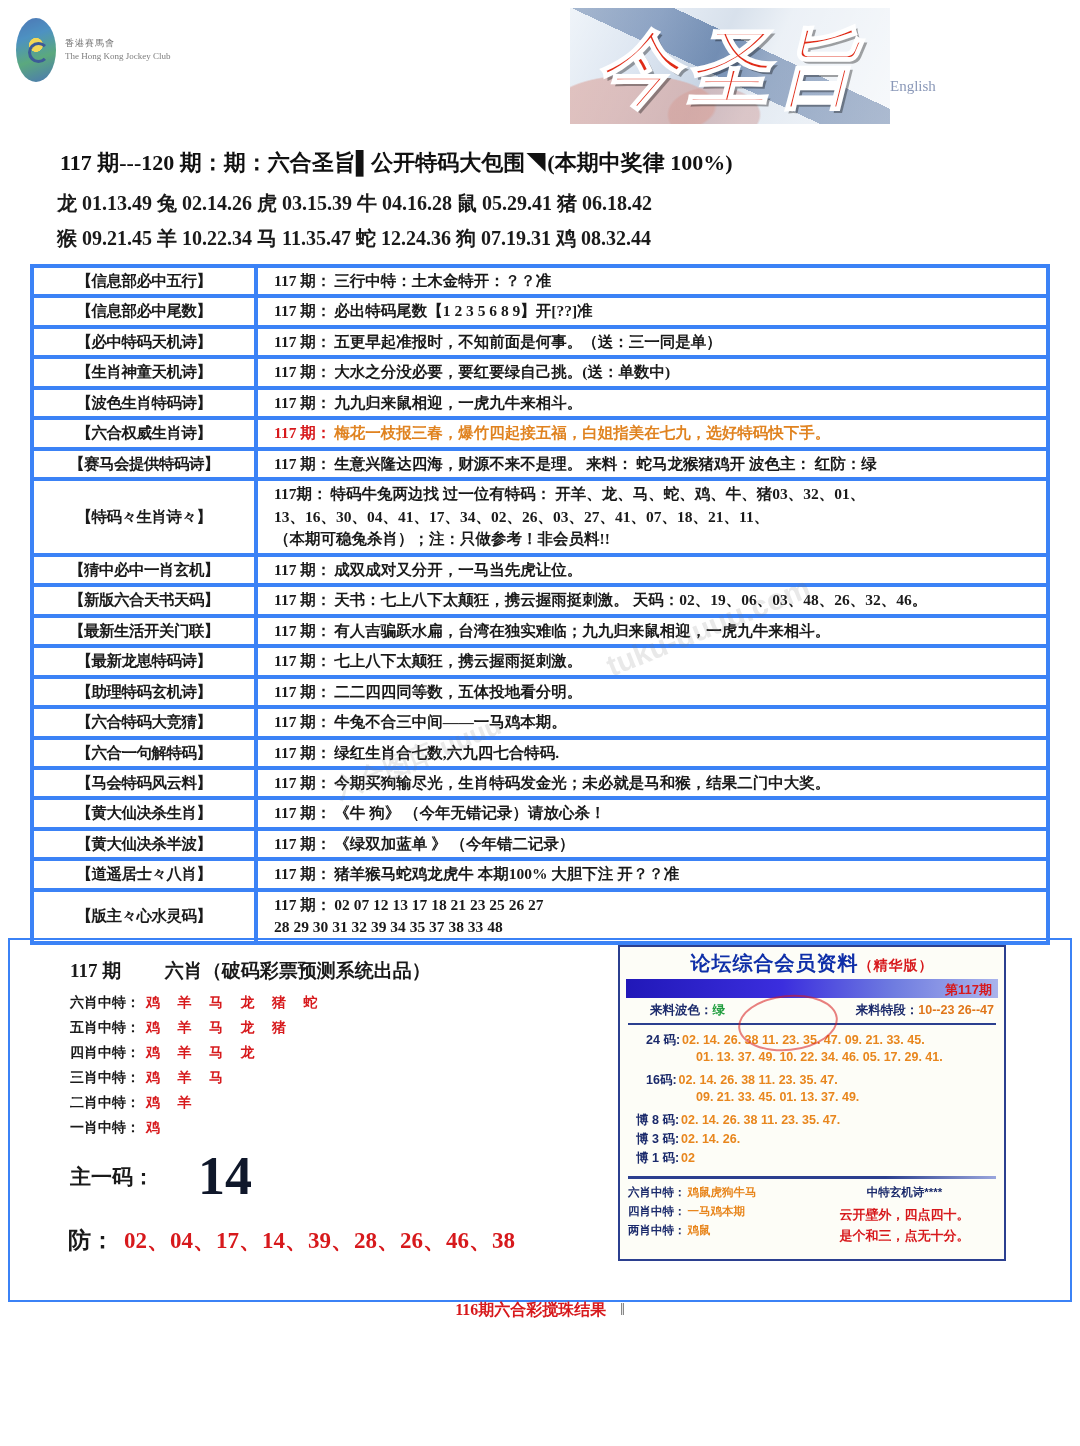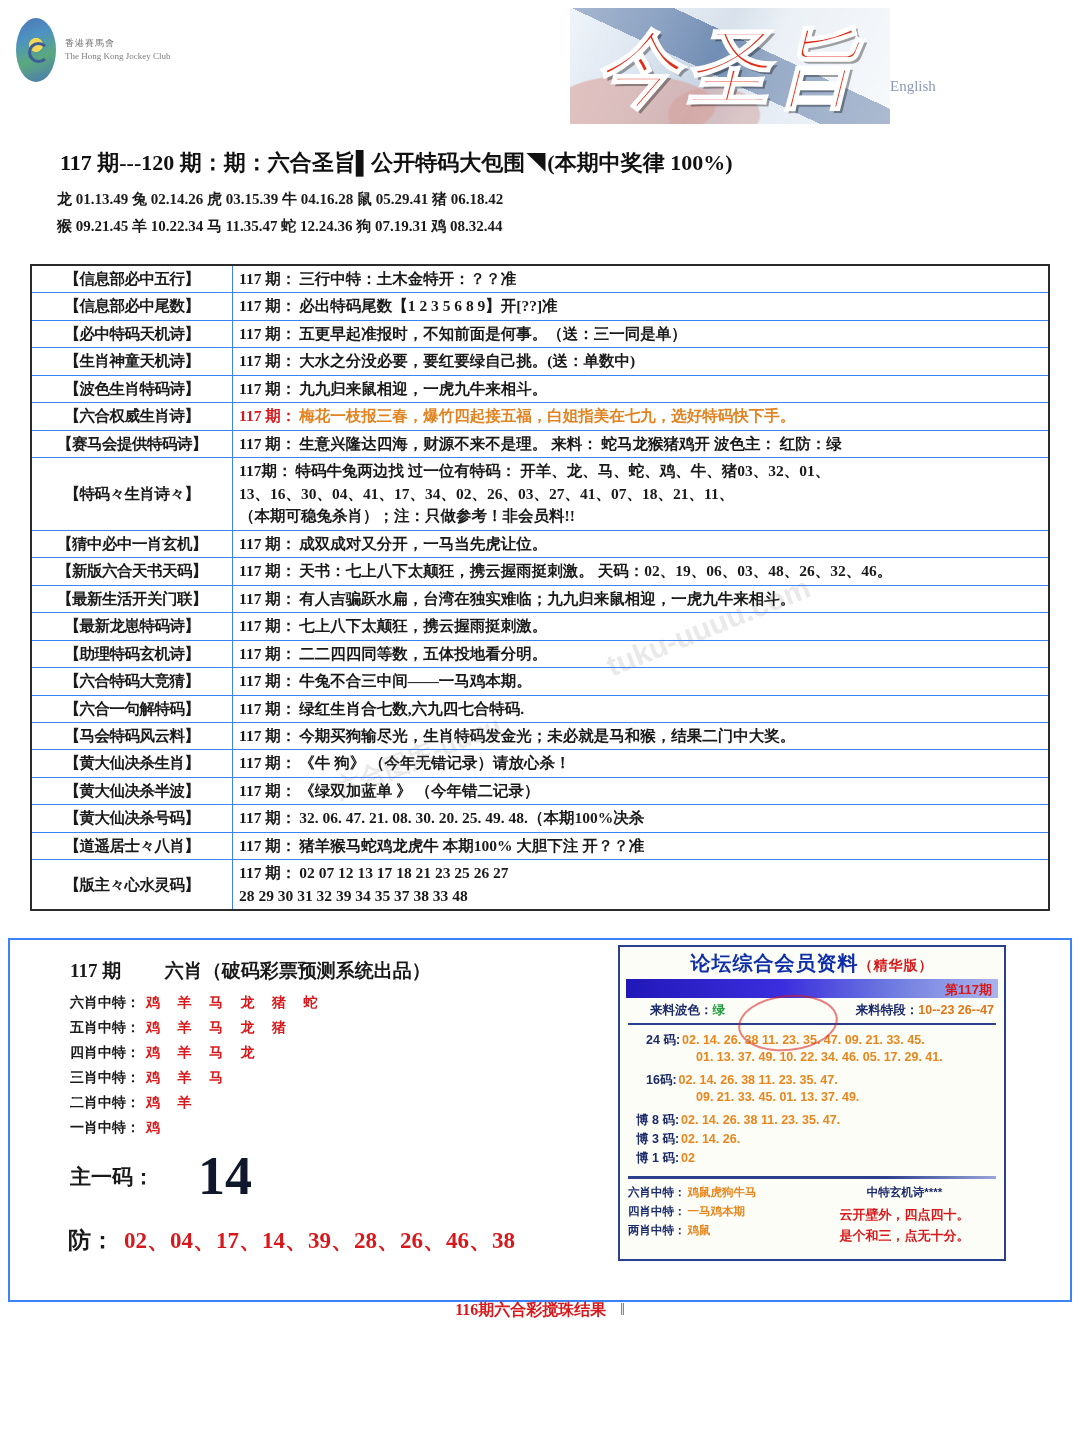--- a/index.html
+++ b/index.html
@@ -67,31 +67,31 @@
   }
 
   
   .title-line{
     position:absolute;left:60px;top:148px;
     font-size:22px;font-weight:bold;color:#111;white-space:nowrap;
     font-family:"Liberation Serif",serif;
   }
 
   .zodiac-rows{position:absolute;left:57px;top:190px;}
-  .zodiac-line{font-size:15px;font-weight:bold;white-space:nowrap;margin-bottom:8px;}
+  .zodiac-line{font-size:20px;font-weight:bold;white-space:nowrap;margin-bottom:8px;}
 
   
   .main-table{
     position:absolute;left:30px;top:264px;width:1020px;
     border-collapse:collapse;
     border:2px solid #2b2b2b;
   }
   .main-table td{
-    border:1px solid #3b82f6;
-    padding:2px 6px;
+    border:4px solid #3b82f6;
+    padding:2px 16px;
     font-size:15.5px;
     line-height:1.45;
     vertical-align:middle;
     white-space:nowrap;
   }
   .lbl{
     width:188px;font-weight:bold;font-size:16px;
     text-align:center;letter-spacing:-.5px;
   }
   .per{font-weight:bold;padding-right:3px;}
@@ -280,24 +280,20 @@
       </tr>
       <tr>
         <td class="lbl">【黄大仙决杀生肖】</td>
         <td><span class="per">117 期：</span><span class="cont">《牛 狗》      （今年无错记录）请放心杀！</span></td>
       </tr>
       <tr>
         <td class="lbl">【黄大仙决杀半波】</td>
         <td><span class="per">117 期：</span><span class="cont">《绿双加蓝单 》       （今年错二记录）</span></td>
       </tr>
       <tr>
-        <td class="lbl">【黄大仙决杀号码】</td>
-        <td><span class="per">117 期：</span><span class="cont">32. 06. 47. 21. 08. 30. 20.  25. 49. 48.（本期100%决杀</span></td>
-      </tr>
-      <tr>
         <td class="lbl">【道遥居士々八肖】</td>
         <td><span class="per">117 期：</span><span class="cont">猪羊猴马蛇鸡龙虎牛 本期100% 大胆下注        开？？准</span></td>
       </tr>
       <tr>
         <td class="lbl">【版主々心水灵码】</td>
         <td>
           <div><span class="per">117 期：</span><span class="cont">02  07  12   13   17   18   21   23  25   26   27</span></div>
           <div class="cont extra-line">28   29   30   31   32   39   34  35   37   38   33   48</div>
         </td>
       </tr>

